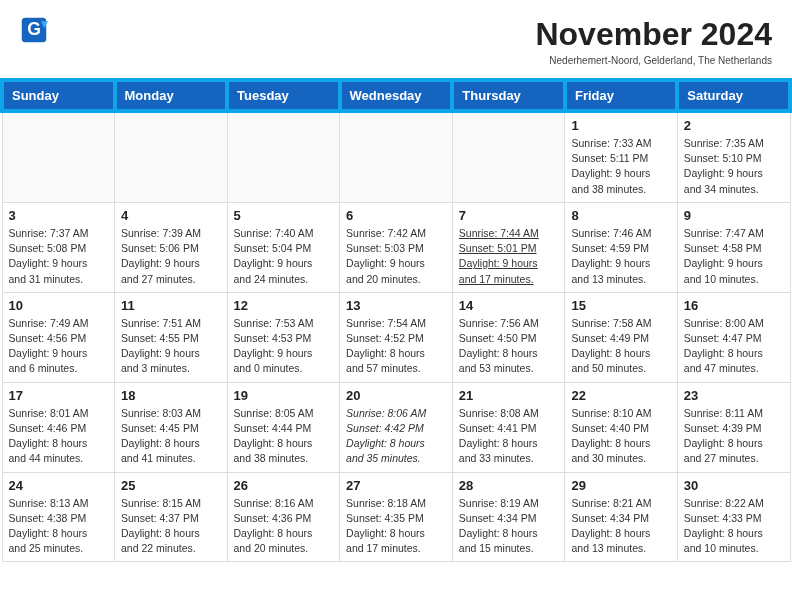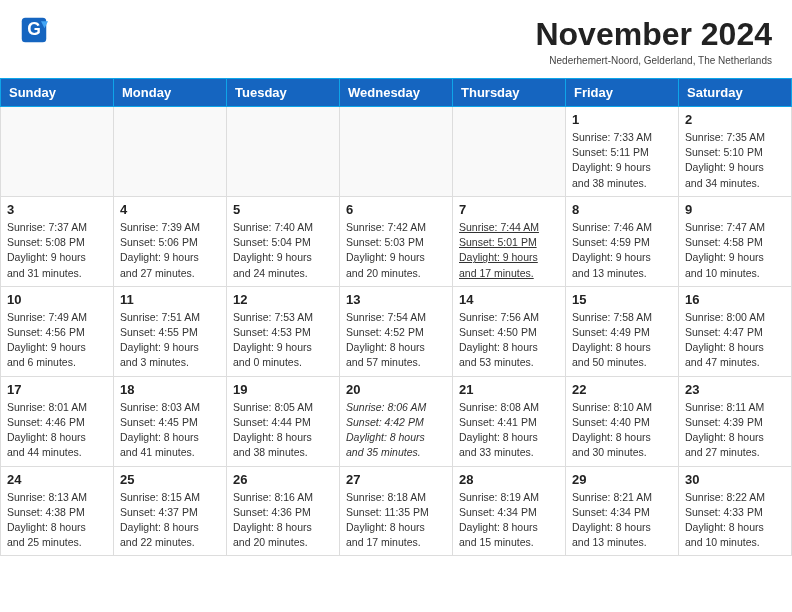--- a/index.html
+++ b/index.html
@@ -48,21 +48,21 @@
       border-collapse: collapse;
       margin-top: 8px;
     }
     .calendar th {
       background: #1565C0;
       color: #fff;
       font-size: 13px;
       font-weight: bold;
       text-align: left;
       padding: 6px 8px;
-      border: 1px solid #0ea5e9;
+      border: 4px solid #0ea5e9;
     }
     .calendar td {
       vertical-align: top;
       border: 1px solid #ddd;
       padding: 5px 6px;
       font-size: 10.5px;
       color: #333;
       width: 113px;
       min-height: 80px;
       background: #fff;
@@ -304,21 +304,21 @@
         <td>
           <div class="day-num">26</div>
           <div class="day-info" style="white-space: pre-line;">Sunrise: 8:16 AM
 Sunset: 4:36 PM
 Daylight: 8 hours
 and 20 minutes.</div>
         </td>
         <td>
           <div class="day-num">27</div>
           <div class="day-info" style="white-space: pre-line;">Sunrise: 8:18 AM
-Sunset: 11:35 PM
+Sunset: 4:35 PM
 Daylight: 8 hours
 and 17 minutes.</div>
         </td>
         <td>
           <div class="day-num">28</div>
           <div class="day-info" style="white-space: pre-line;">Sunrise: 8:19 AM
 Sunset: 4:34 PM
 Daylight: 8 hours
 and 15 minutes.</div>
         </td>

